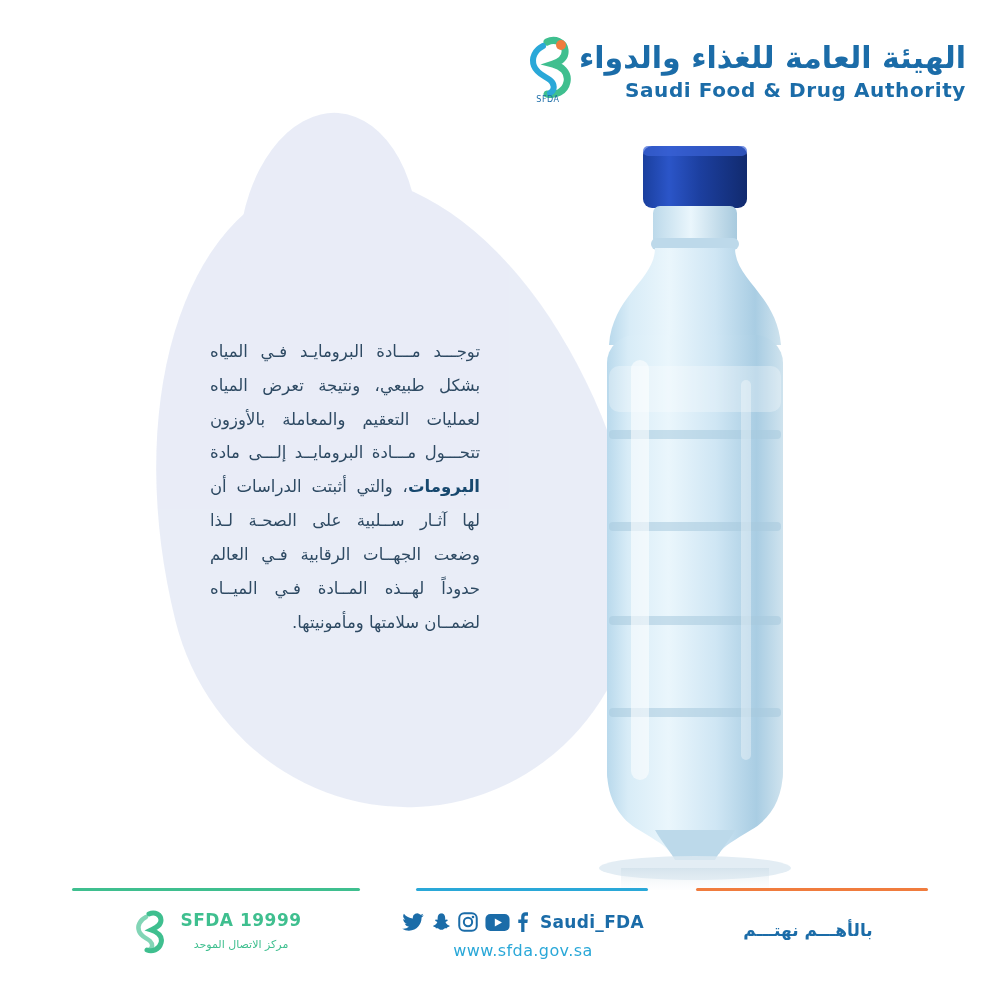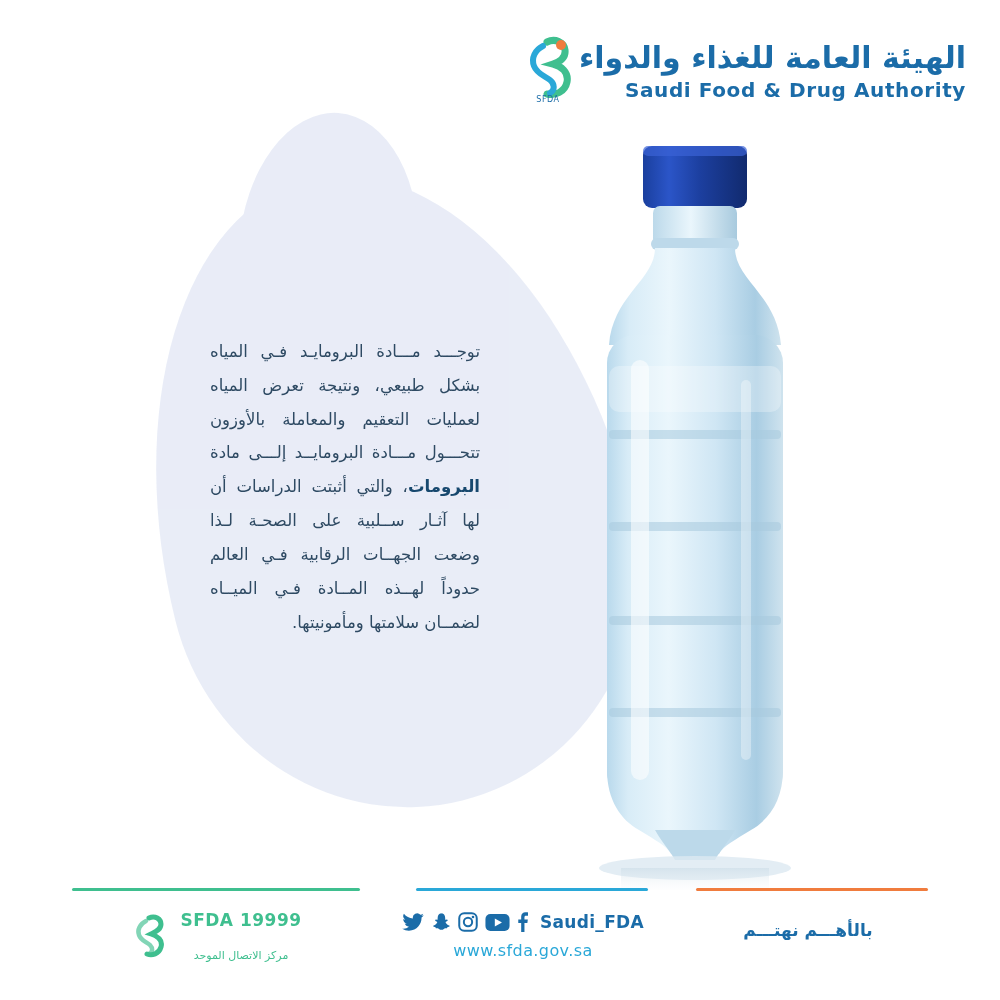--- a/index.html
+++ b/index.html
@@ -99,29 +99,29 @@
     display:flex;align-items:center;justify-content:center;gap:7px;
     font-size:17px;font-weight:bold;color:#1b6ca8;
   }
   .social-row .handle{margin-left:4px;letter-spacing:.3px;}
   .site{
     margin-top:9px;font-size:16px;color:#2aa8d8;letter-spacing:.4px;
   }
   .icon-sq{display:inline-block;line-height:0;}
   .contact{
     position:absolute;right:640px;top:10px;width:290px;
-    display:flex;align-items:center;justify-content:center;gap:10px;
+    display:flex;align-items:flex-start;justify-content:center;gap:10px;
     direction:ltr;
   }
   .contact-text{text-align:center;}
   .contact-main{
     font-size:17px;font-weight:bold;color:#3fbf8f;letter-spacing:.5px;
   }
   .contact-sub{
-    font-size:11px;color:#3fbf8f;direction:rtl;margin-top:19px;
+    font-size:11px;color:#3fbf8f;direction:rtl;margin-top:8px;
   }
 </style>
 </head>
 <body>
 
 <div class="poster">
 
   <div class="header">
     <div class="header-text">
       <div class="org-ar">الهيئة العامة للغذاء والدواء</div>

